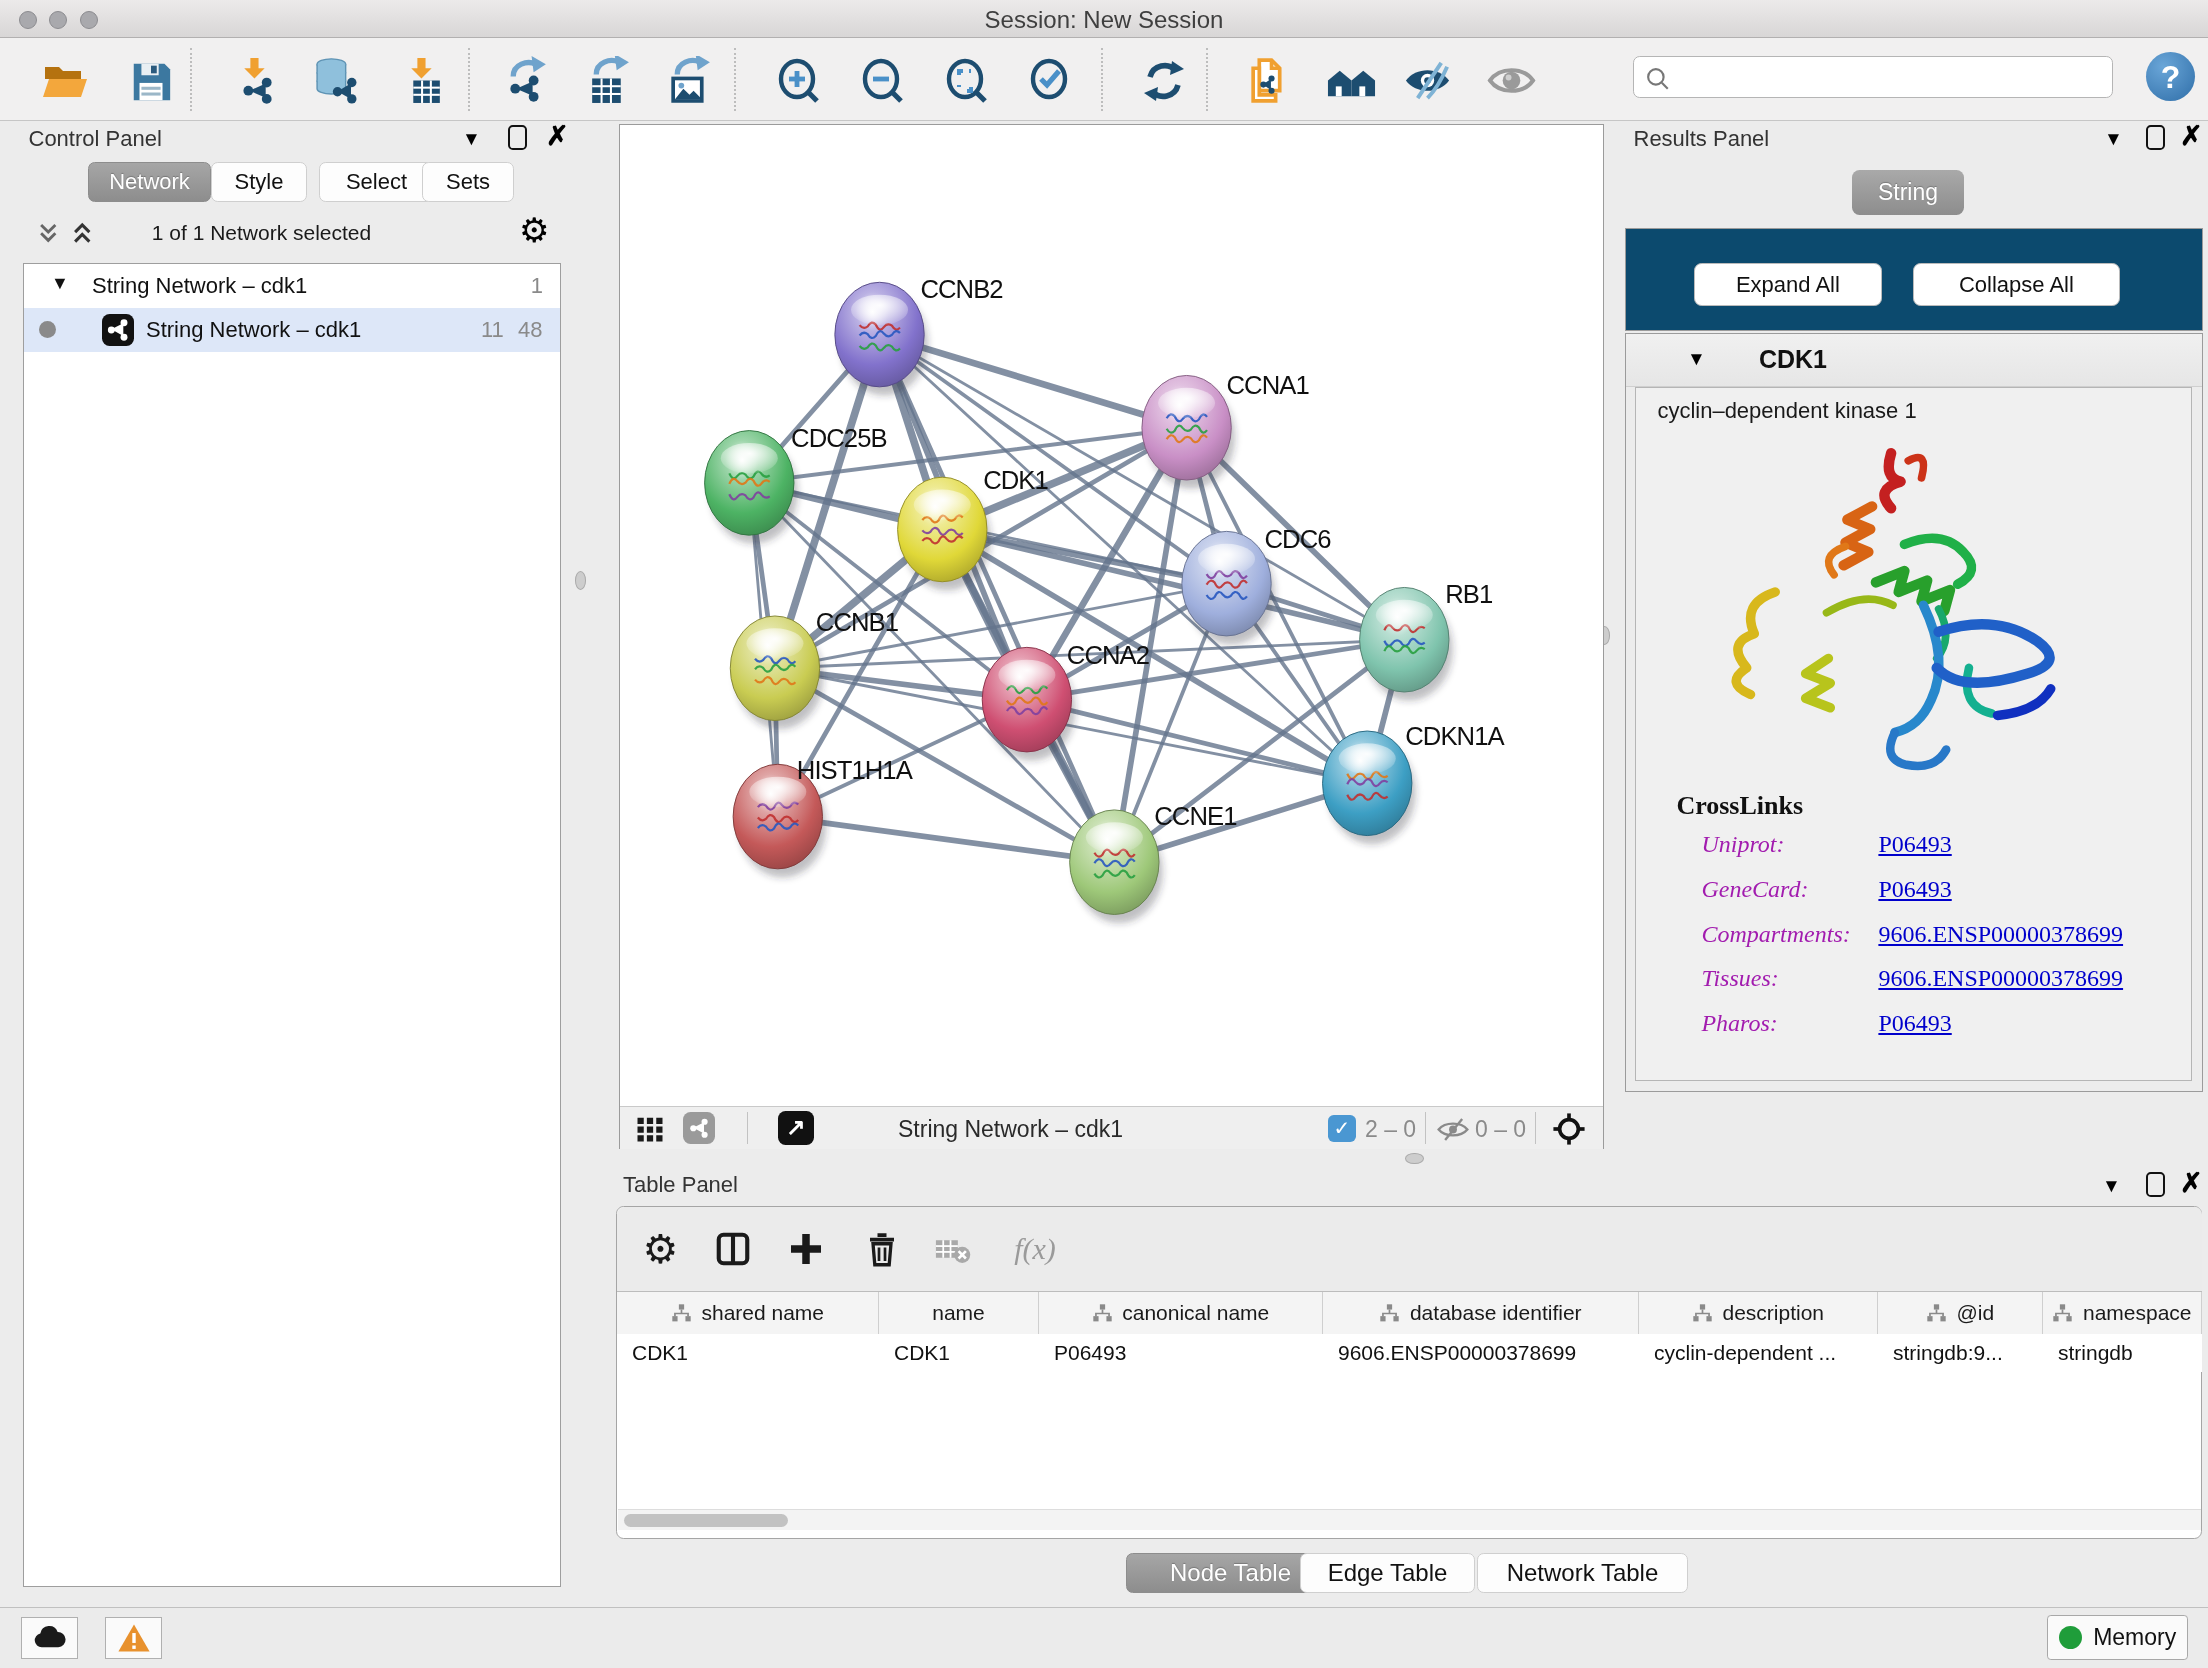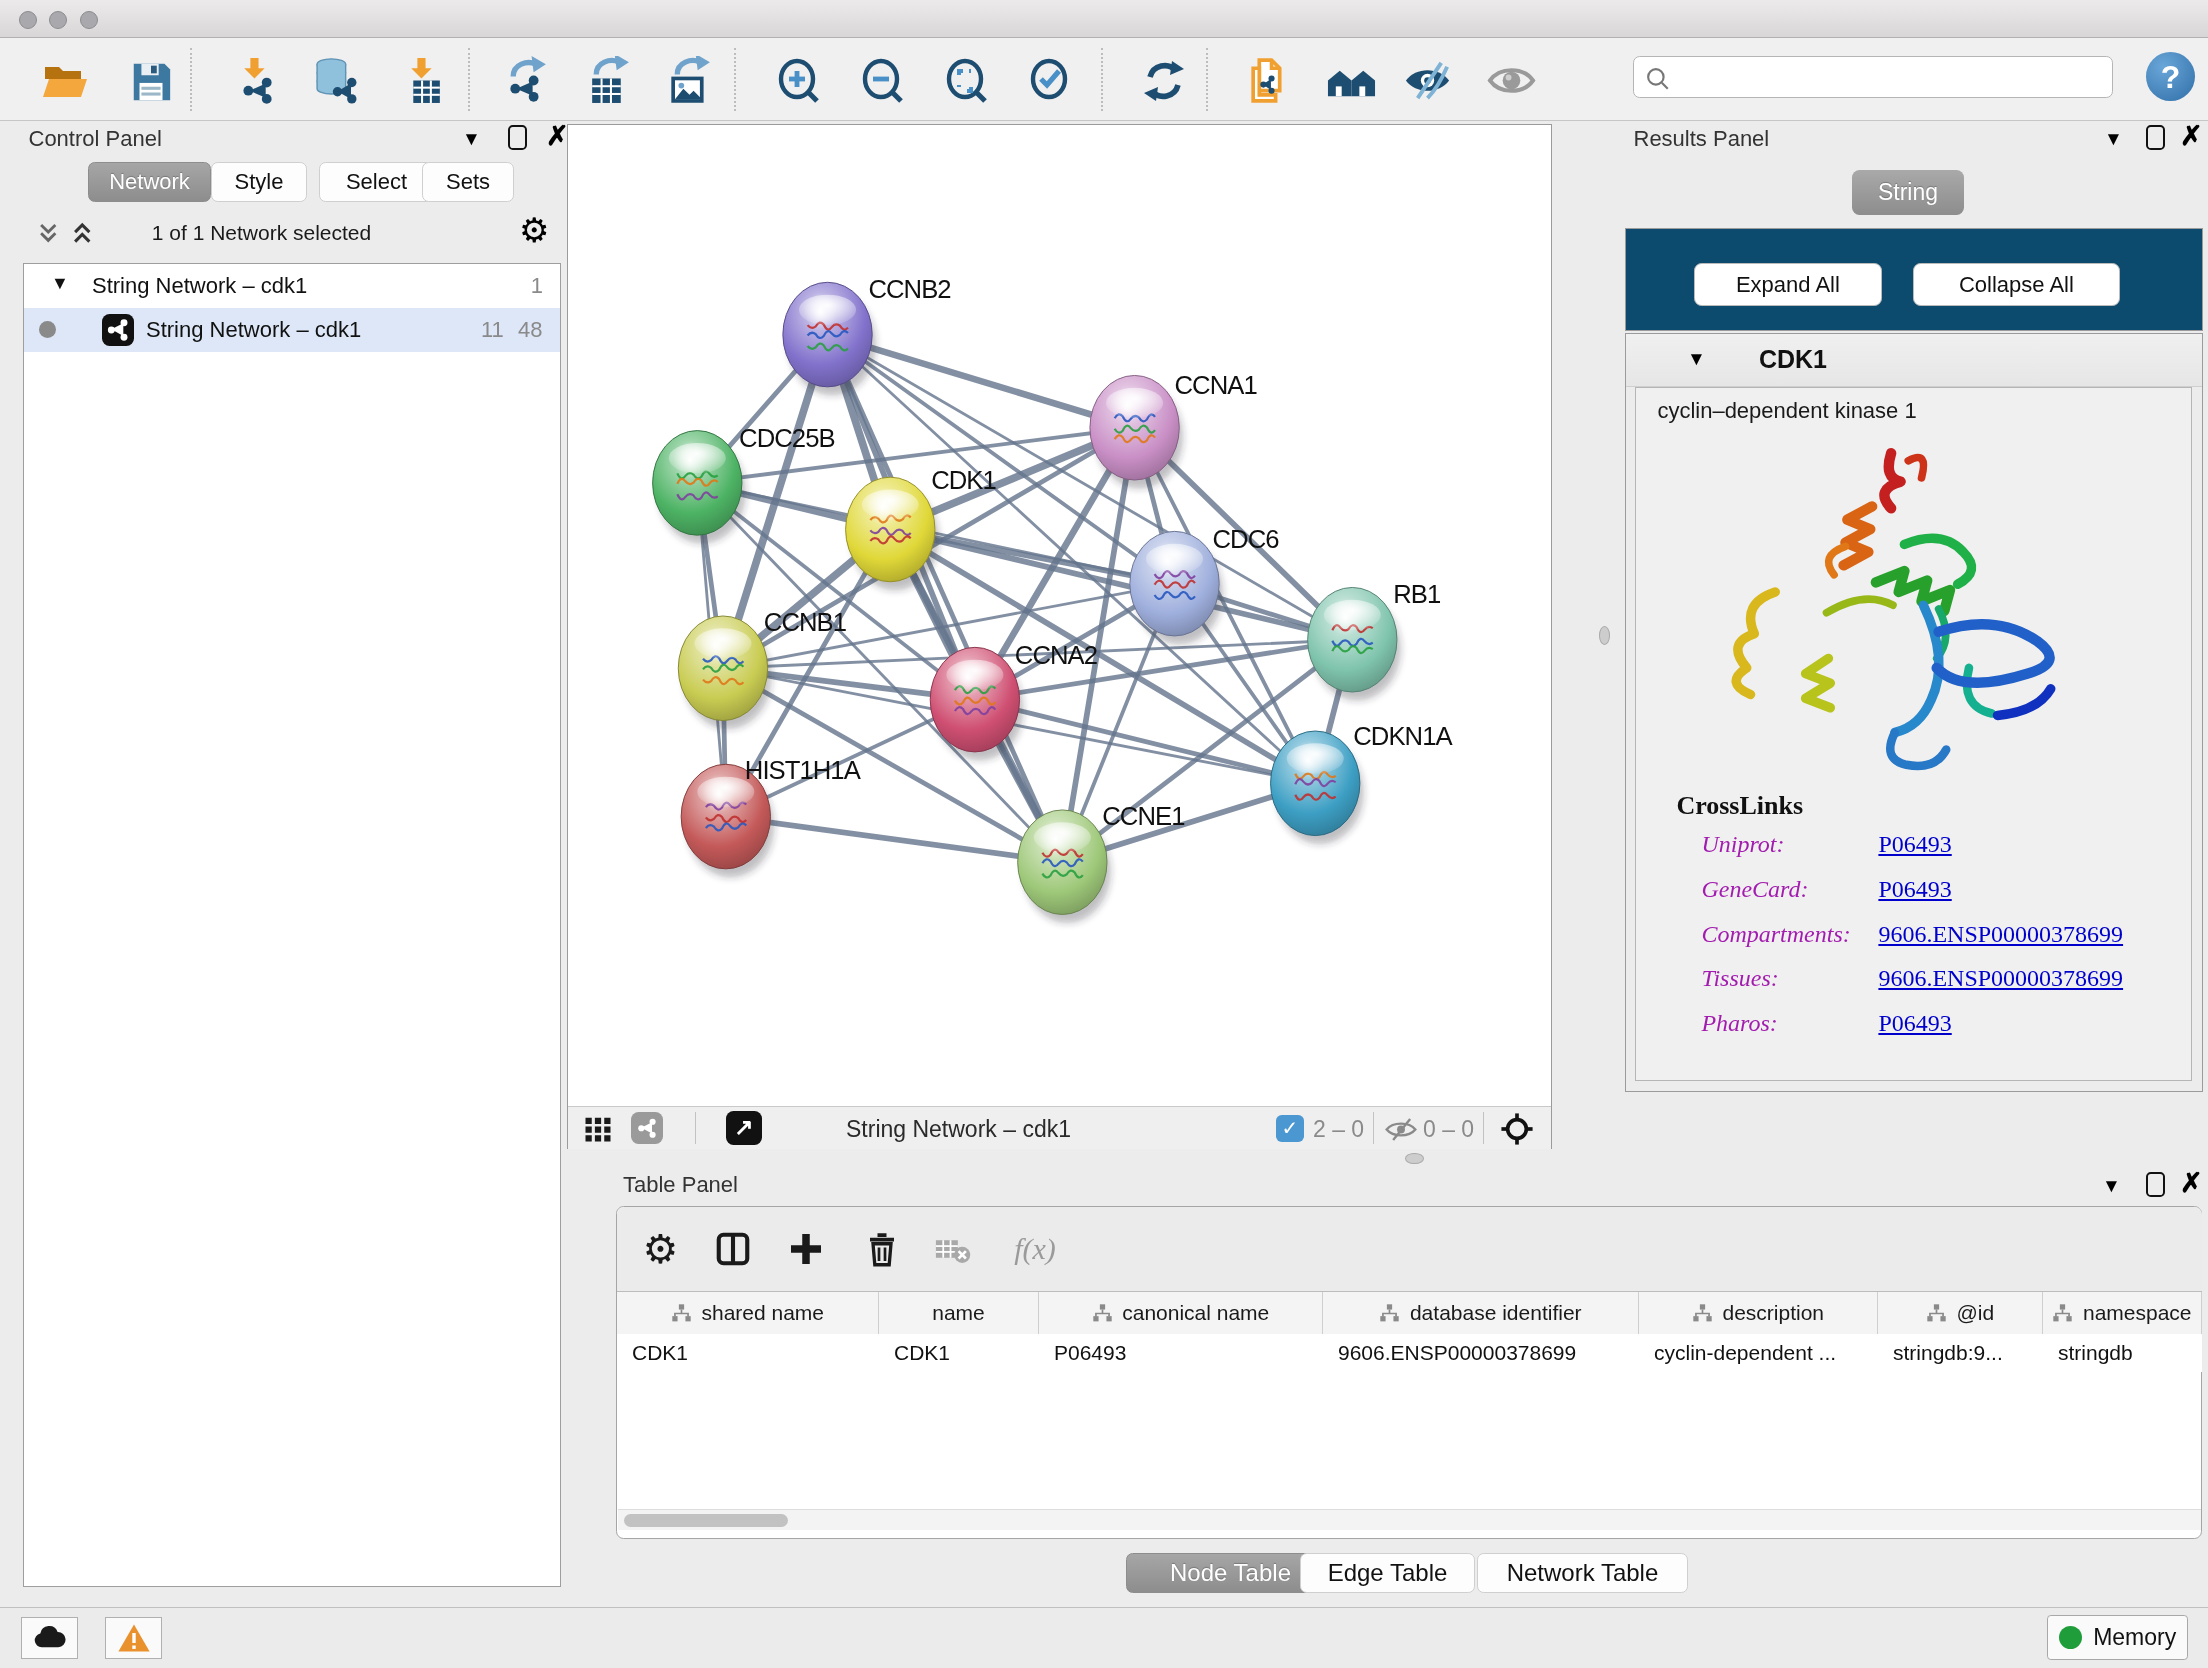--- a/index.html
+++ b/index.html
@@ -43,21 +43,21 @@
     text-shadow:0 -1px 1px rgba(0,0,0,.25); }
   #net-list-toolbar { position:absolute; left:0; top:90px; width:599px; height:46px; }
   #net-list-box { position:absolute; left:23px; top:142px; width:538px; height:1324px;
     background:#fff; border:1px solid #9e9e9e; }
   .tree-row { position:relative; width:100%; height:44px; font-size:22px; color:#111; }
   .tree-row .cnt { position:absolute; color:#8a8a8a; }
   #tree-row-child { background:#dde7f8; }
   .share-badge { display:inline-block; width:32px; height:32px; border-radius:7.6px; }
 
   
-  #network-frame { left:567px; top:124px; width:985px; height:1025px; background:#fff;
+  #network-frame { left:619px; top:124px; width:985px; height:1025px; background:#fff;
     border:1px solid #9b9b9b; }
   #net-svg { position:absolute; left:0; top:0; }
   #net-bottombar { position:absolute; left:0; top:981px; width:983px; height:43px;
     background:#efefef; border-top:1px solid #c9c9c9; }
   .nb-sep { position:absolute; top:4.8px; height:32px; border-left:1px solid #c2c2c2; }
   .nb-txt { position:absolute; font-size:23px; color:#2a2a2a; }
   .nb-gray { color:#8a8a8a; }
 
   
   .knob { position:absolute; width:11.4px; height:19px; border-radius:50%;
@@ -126,20 +126,21 @@
 </style>
 </head>
 <body>
 
 <div id="app">
 
   <div id="titlebar" class="abs">
     <span class="tlight" style="left:19px"></span>
     <span class="tlight" style="left:49px"></span>
     <span class="tlight" style="left:80px"></span>
+    <div id="win-title">Session: New Session</div>
   </div>
 
   <div id="toolbar" class="abs">
     <div class="tbtn" style="left:39px">
       <svg width="48" height="48" viewBox="0 0 24 24">
           <path d="M2 5h7l2 2h9v4H2z" fill="#b5720f"></path>
           <path d="M1 20l3-9h19l-3 9z" fill="#f3a73c"></path>
         </svg>
     </div>
     <div class="tbtn" style="left:125px">

